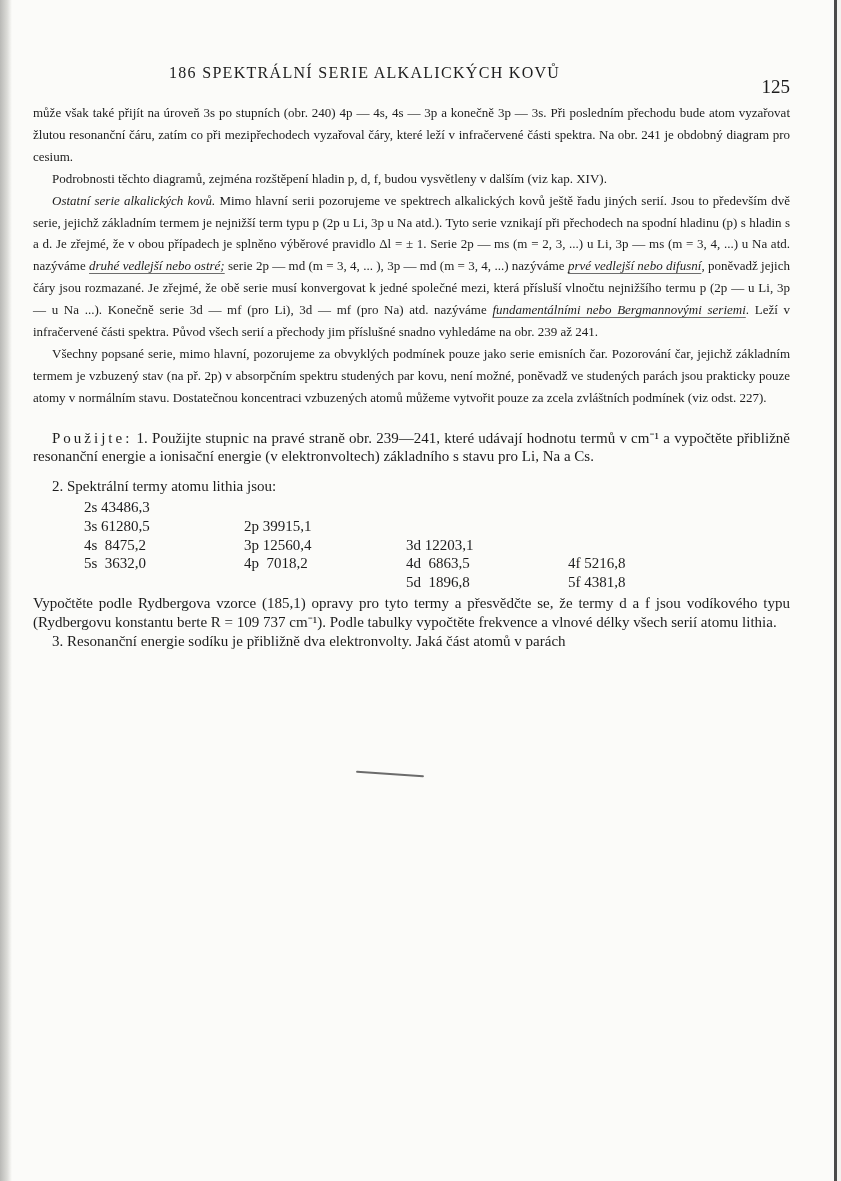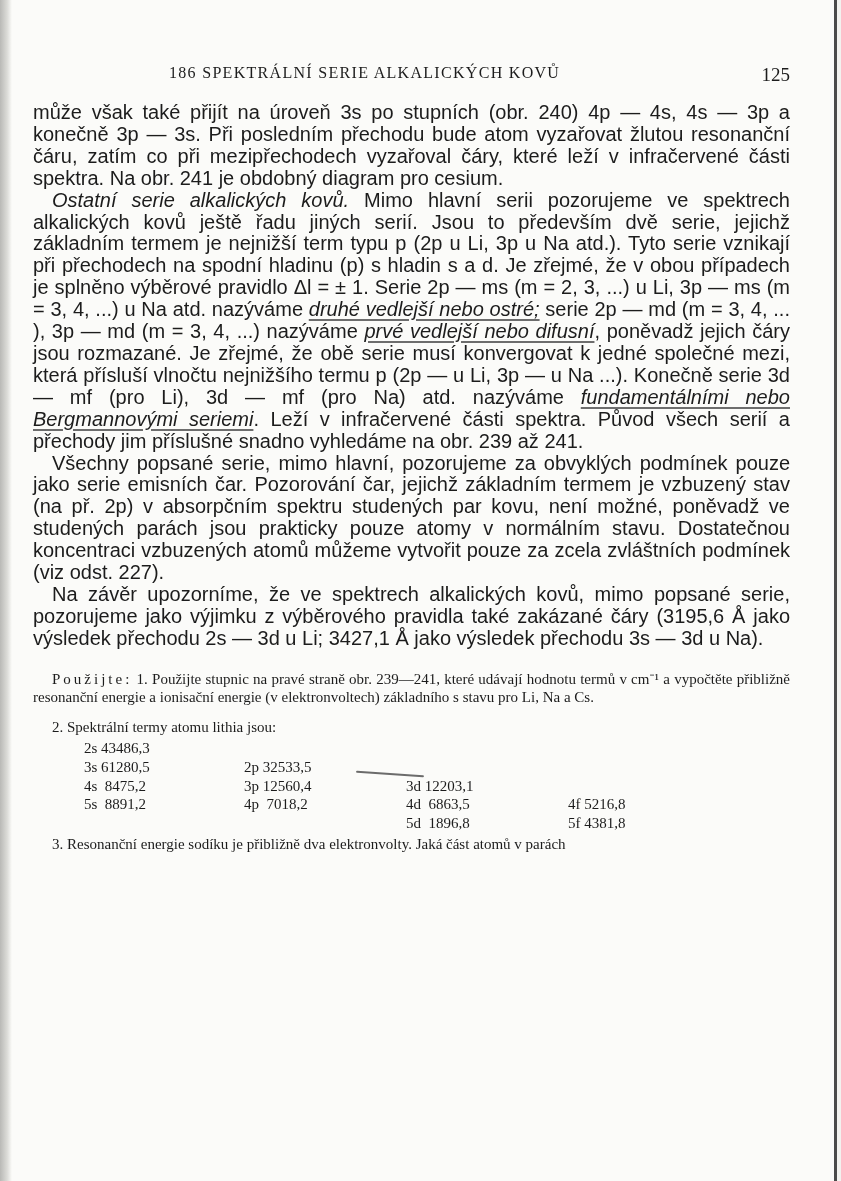--- a/index.html
+++ b/index.html
@@ -27,27 +27,27 @@
     }
     .running-head {
       position: relative; height: 24px;
       font-family: "Liberation Serif", serif;
     }
     .running-title {
       position: absolute; left: 136px; top: 4px;
       font-size: 16px; letter-spacing: 1.3px;
     }
     .page-number {
-      position: absolute; right: 0; top: 4px;
+      position: absolute; right: 0; top: 16px;
       font-size: 19px;
     }
     .body-text {
       margin-top: 18px;
-      font-family: Liberation Sans, sans-serif;
-      font-size: 20px; line-height: 21.9px;
+      font-family: Liberation Serif, serif;
+      font-size: 13px; line-height: 21.9px;
       text-align: justify;
     }
     .body-text p { margin: 0; }
     .body-text p.indent { text-indent: 19px; }
     .it { font-style: italic; }
     .u { text-decoration: underline; text-decoration-color: #6d6d6d; text-underline-offset: 3px; }
     .exercises {
       margin-top: 20px;
       font-family: "Liberation Serif", serif;
       font-size: 15px; line-height: 18.8px;
@@ -80,60 +80,61 @@
 
 <div class="page">
 
   <div class="running-head">
     <span class="running-title">186 SPEKTRÁLNÍ SERIE ALKALICKÝCH KOVŮ</span>
     <span class="page-number">125</span>
   </div>
 
   <div class="body-text">
     <p>může však také přijít na úroveň 3s po stupních (obr. 240) 4p — 4s, 4s — 3p a konečně 3p — 3s. Při posledním přechodu bude atom vyzařovat žlutou resonanční čáru, zatím co při mezipřechodech vyzařoval čáry, které leží v infračervené části spektra. Na obr. 241 je obdobný diagram pro cesium.</p>
+    <p class="indent">Podrobnosti těchto diagramů, zejména rozštěpení hladin p, d, f, budou vysvětleny v dalším (viz kap. XIV).</p>
     <p class="indent"><span class="it">Ostatní serie alkalických kovů.</span><span> Mimo hlavní serii pozorujeme ve spektrech alkalických kovů ještě řadu jiných serií. Jsou to především dvě serie, jejichž základním termem je nejnižší term typu p (2p u Li, 3p u Na atd.). Tyto serie vznikají při přechodech na spodní hladinu (p) s hladin s a d. Je zřejmé, že v obou případech je splněno výběrové pravidlo Δl = ± 1. Serie 2p — ms (m = 2, 3, ...) u Li, 3p — ms (m = 3, 4, ...) u Na atd. nazýváme </span><span class="it u">druhé vedlejší nebo ostré;</span><span> serie 2p — md (m = 3, 4, ... ), 3p — md (m = 3, 4, ...) nazýváme </span><span class="it u">prvé vedlejší nebo difusní</span><span>, poněvadž jejich čáry jsou rozmazané. Je zřejmé, že obě serie musí konvergovat k jedné společné mezi, která přísluší vlnočtu nejnižšího termu p (2p — u Li, 3p — u Na ...). Konečně serie 3d — mf (pro Li), 3d — mf (pro Na) atd. nazýváme </span><span class="it u">fundamentálními nebo Bergmannovými seriemi</span><span>. Leží v infračervené části spektra. Původ všech serií a přechody jim příslušné snadno vyhledáme na obr. 239 až 241.</span></p>
     <p class="indent">Všechny popsané serie, mimo hlavní, pozorujeme za obvyklých podmínek pouze jako serie emisních čar. Pozorování čar, jejichž základním termem je vzbuzený stav (na př. 2p) v absorpčním spektru studených par kovu, není možné, poněvadž ve studených parách jsou prakticky pouze atomy v normálním stavu. Dostatečnou koncentraci vzbuzených atomů můžeme vytvořit pouze za zcela zvláštních podmínek (viz odst. 227).</p>
-    <p class="indent">Na závěr upozorníme, že ve spektrech alkalických kovů, mimo popsané serie, pozorujeme jako výjimku z výběrového pravidla také zakázané čáry (3195,6 Å jako výsledek přechodu 2s — 3d u Li; 3427,1 Å jako výsledek přechodu 3s — 3d u Na).</p>
   </div>
 
   <div class="exercises">
     <p class="indent"><span class="spaced">Použijte:</span> <span>1. Použijte stupnic na pravé straně obr. 239—241, které udávají hodnotu termů v cm⁻¹ a vypočtěte přibližně resonanční energie a ionisační energie (v elektronvoltech) základního s stavu pro Li, Na a Cs.</span></p>
     <div class="ex-gap"></div>
     <p class="indent">2. Spektrální termy atomu lithia jsou:</p>
     <table class="terms">
       <tbody>
           <tr>
         <td class="c1">2s 43486,3</td>
         <td class="c2"></td>
         <td class="c3"></td>
         <td class="c4"></td>
       </tr>
       <tr>
         <td class="c1">3s 61280,5</td>
-        <td class="c2">2p 32533,5</td>
+        <td class="c2">2p 39915,1</td>
         <td class="c3"></td>
         <td class="c4"></td>
       </tr>
       <tr>
         <td class="c1">4s  8475,2</td>
         <td class="c2">3p 12560,4</td>
         <td class="c3">3d 12203,1</td>
         <td class="c4"></td>
       </tr>
       <tr>
-        <td class="c1">5s  8891,2</td>
+        <td class="c1">5s  3632,0</td>
         <td class="c2">4p  7018,2</td>
         <td class="c3">4d  6863,5</td>
         <td class="c4">4f 5216,8</td>
       </tr>
       <tr>
         <td class="c1"></td>
         <td class="c2"></td>
         <td class="c3">5d  1896,8</td>
         <td class="c4">5f 4381,8</td>
       </tr>
     </tbody>
       </table>
+    <p>Vypočtěte podle Rydbergova vzorce (185,1) opravy pro tyto termy a přesvědčte se, že termy d a f jsou vodíkového typu (Rydbergovu konstantu berte R = 109 737 cm⁻¹). Podle tabulky vypočtěte frekvence a vlnové délky všech serií atomu lithia.</p>
     <p class="indent">3. Resonanční energie sodíku je přibližně dva elektronvolty. Jaká část atomů v parách</p>
   </div>
 </div>
 
 <div class="stray-mark" style="left:356px; top:773px; width:68px;"></div>
 
 </body></html>

